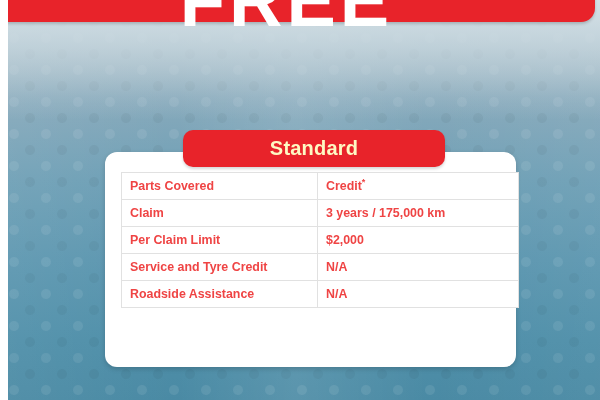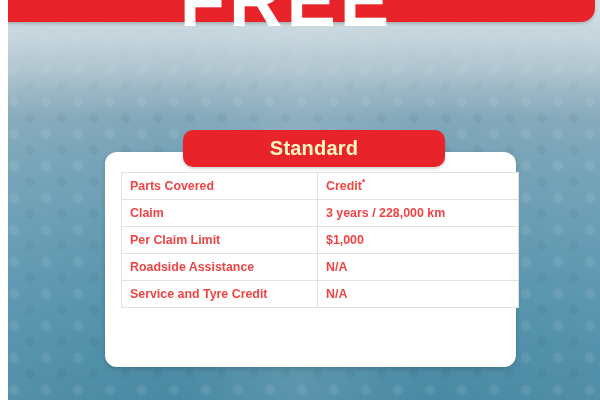--- a/index.html
+++ b/index.html
@@ -214,30 +214,30 @@
   </div>
 
   <table class="spec-table">
     <tbody>
       <tr>
         <td class="label">Parts Covered</td>
         <td class="value"><span>Credit</span><span class="sup-mark">*</span></td>
       </tr>
       <tr>
         <td class="label">Claim</td>
-        <td class="value"><span>3 years / 228,000 km</span><span class="sup-mark"></span></td>
+        <td class="value"><span>3 years / 175,000 km</span><span class="sup-mark"></span></td>
       </tr>
       <tr>
         <td class="label">Per Claim Limit</td>
-        <td class="value"><span>$1,000</span><span class="sup-mark"></span></td>
+        <td class="value"><span>$2,000</span><span class="sup-mark"></span></td>
+      </tr>
+      <tr>
+        <td class="label">Service and Tyre Credit</td>
+        <td class="value"><span>N/A</span><span class="sup-mark"></span></td>
       </tr>
       <tr>
         <td class="label">Roadside Assistance</td>
         <td class="value"><span>N/A</span><span class="sup-mark"></span></td>
       </tr>
-      <tr>
-        <td class="label">Service and Tyre Credit</td>
-        <td class="value"><span>N/A</span><span class="sup-mark"></span></td>
-      </tr>
     </tbody>
   </table>
 
 </div>
 
 </body></html>

